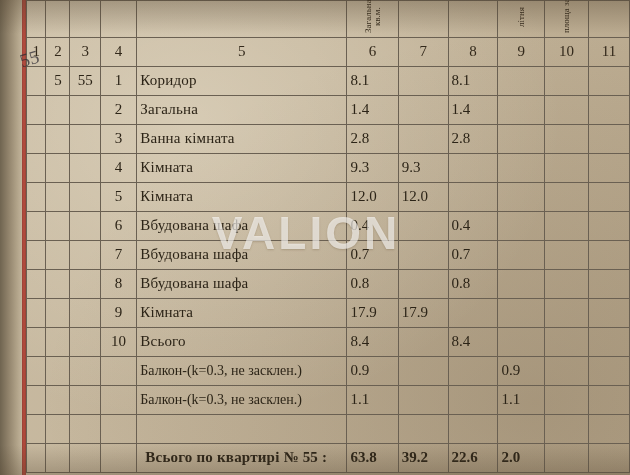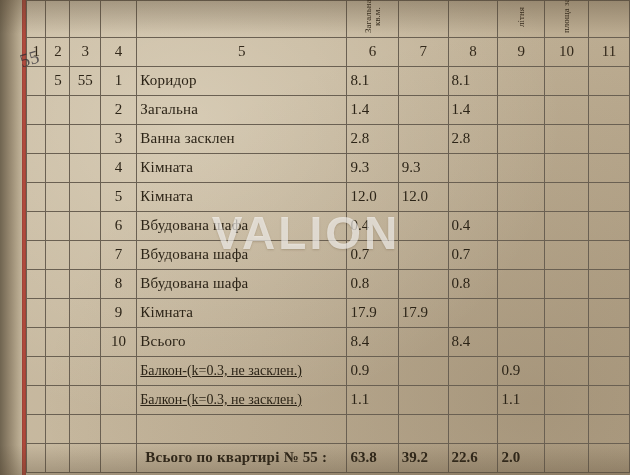--- a/index.html
+++ b/index.html
@@ -104,21 +104,21 @@
   }
   .numrow td {
     height: 17px;
     font-size: 12px;
     text-align: center;
     color: #33291b;
     padding: 0;
   }
   .ctr { text-align: center; }
   .name { text-align: left; padding-left: 10px; font-size: 16px; letter-spacing: 0.2px; }
-  .name.small { font-size: 14px; letter-spacing: 0; text-decoration: underline; }
+  .name.small { font-size: 14px; letter-spacing: 0; }
   .num { text-align: left; padding-left: 5px; font-size: 16px; }
   .rowtall td { height: 29px; }
   .total td {
     font-weight: bold;
     font-size: 16px;
     height: 30px;
   }
   .total .name { padding-left: 8px; }
   .blankrow td { height: 18px; border-top: 1px solid #6a6052; }
   .scrawl {
@@ -213,21 +213,21 @@
       <td class="c9 num"></td>
       <td class="c10 num"></td>
       <td class="c11 num"></td>
     </tr>
 
     <tr class="rowtall">
       <td class="c1"></td>
       <td class="c2"></td>
       <td class="c3"></td>
       <td class="c4 ctr">3</td>
-      <td class="cname name">Ванна засклен</td>
+      <td class="cname name">Ванна кімната</td>
       <td class="c6 num">2.8</td>
       <td class="c7 num"></td>
       <td class="c8 num">2.8</td>
       <td class="c9 num"></td>
       <td class="c10 num"></td>
       <td class="c11 num"></td>
     </tr>
 
     <tr class="rowtall">
       <td class="c1"></td>

